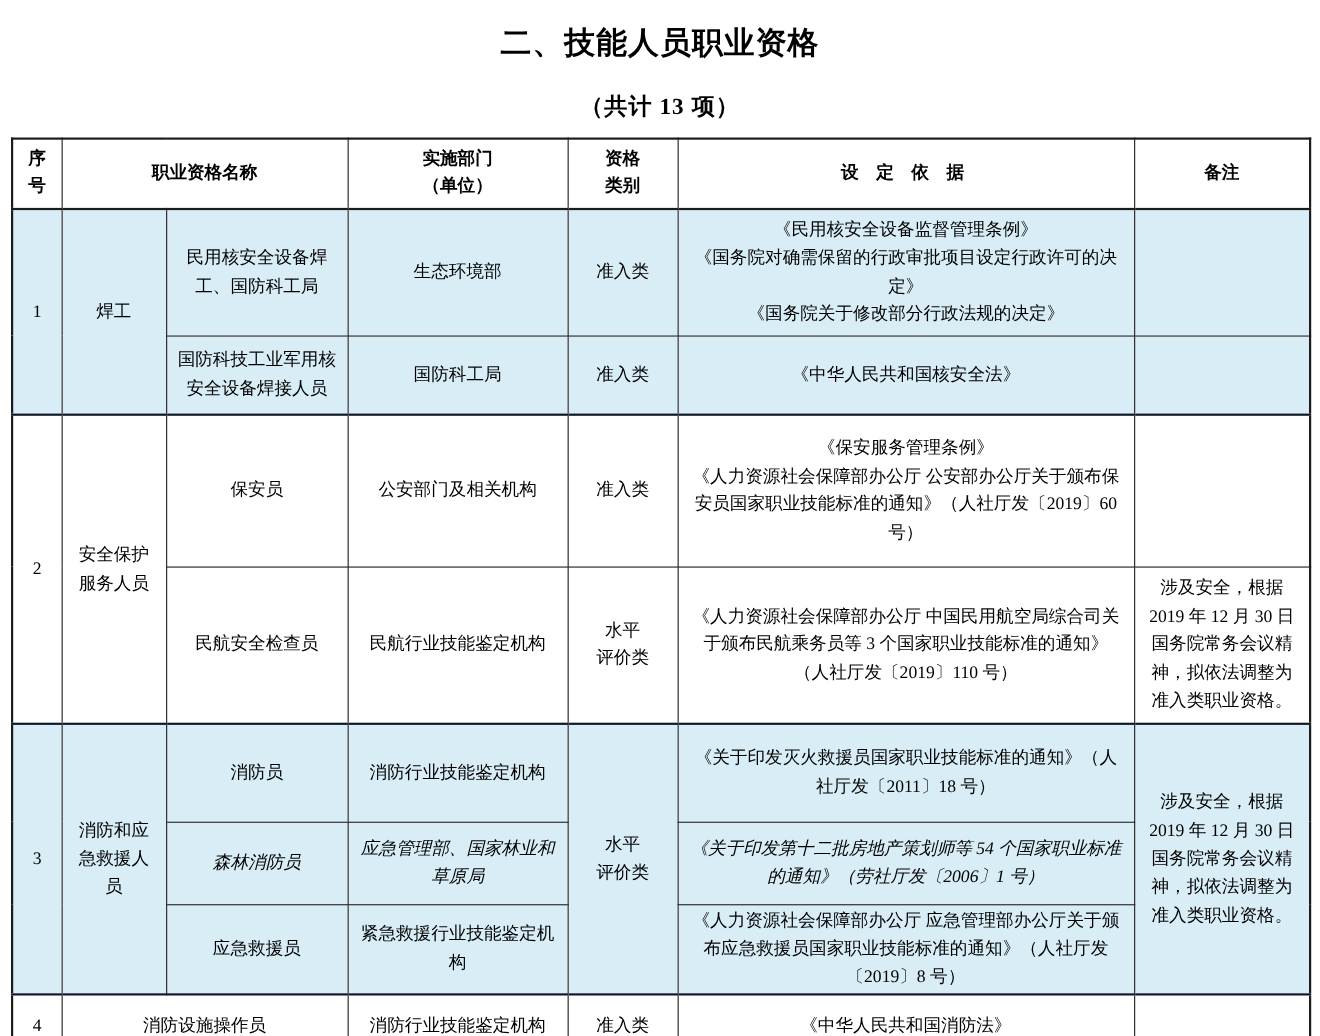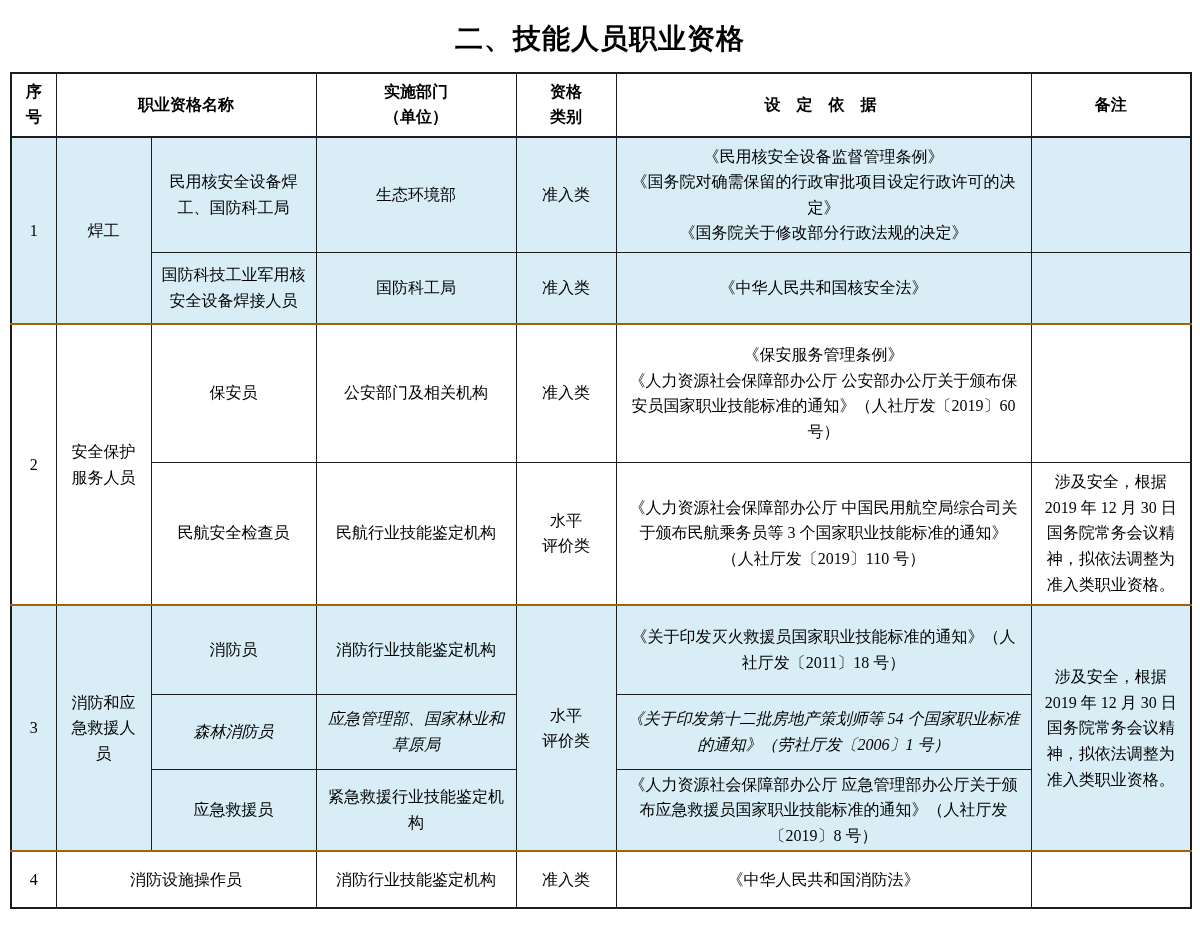--- a/index.html
+++ b/index.html
@@ -24,40 +24,41 @@
   .qual th, .qual td {
     border: 1px solid #1c1c1c;
     font-size: 16px; text-align: center; vertical-align: middle;
     padding: 2px 8px; overflow: hidden; line-height: 1.6;
   }
   .qual th { font-weight: bold; line-height: 1.55; }
   .pre { white-space: pre-line; }
   .basis { text-align: left; padding: 4px 10px 4px 11px; line-height: 1.68; }
   .remark { text-align: justify; text-justify: inter-ideograph; padding: 4px 9px; line-height: 1.85; }
   tr.shaded td { background: #d8edf6; }
-  tr.group-start td { border-top: 2px solid #a16207; }
+  tr.group-start td { border-top: 2px solid #0f172a; }
   .qual thead th { border-bottom: 2px solid #1c1c1c; }
   .sp { letter-spacing: 6px; margin-top: 40px; }
 
   .hh  { height: 64px; }
   .h1a { height: 115px; }
   .h1b { height: 72px; padding-left: 39px; }
   .h2a { height: 138px; }
   .h2b { height: 143px; }
   .h3a { height: 89px; }
   .h3b { height: 75px; font-style: italic; }
   .h3c { height: 78px; }
   .h4  { height: 57px; }
 </style>
 </head>
 <body>
 
 <div class="page">
 
   <h1 class="doc-title">二、技能人员职业资格</h1>
+  <div class="doc-subtitle">（共计 13 项）</div>
 
   <table class="qual">
     <colgroup>
       <col style="width:45px">
         <col style="width:95px">
         <col style="width:165px">
       <col style="width:200px">
         <col style="width:100px">
         <col style="width:415px">
       <col style="width:160px">

